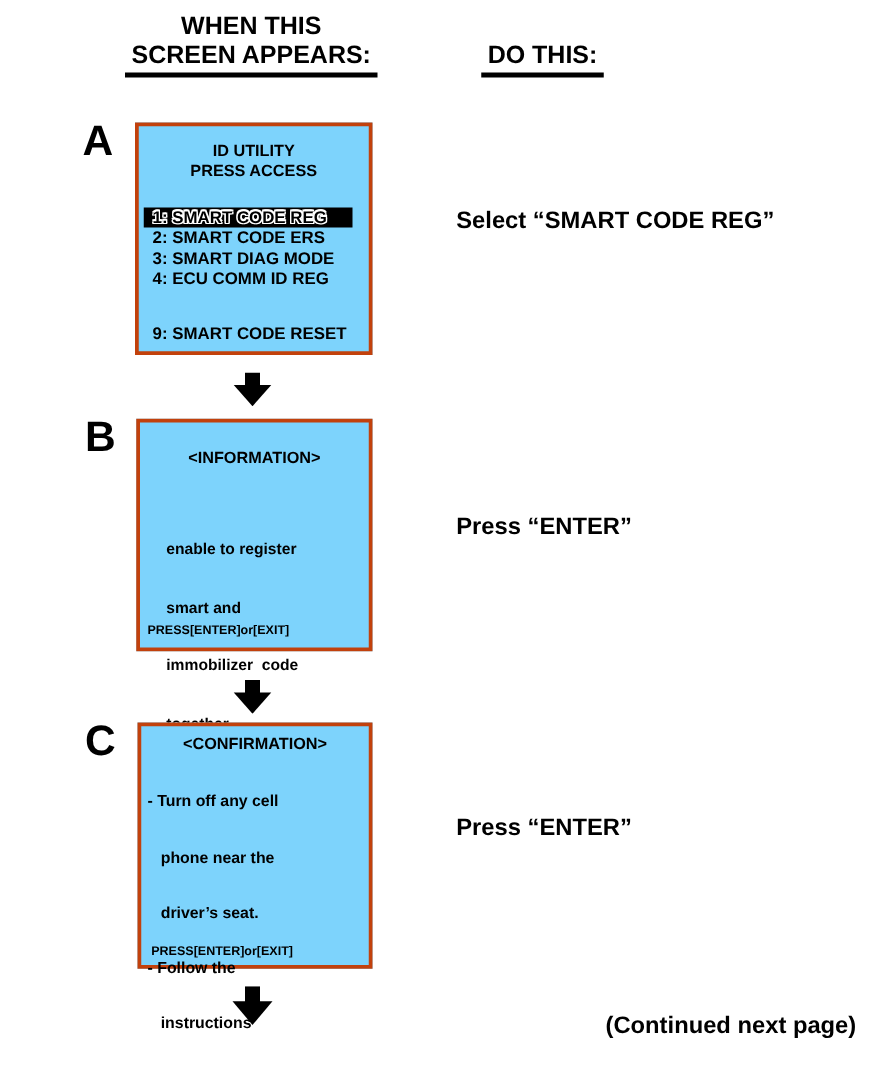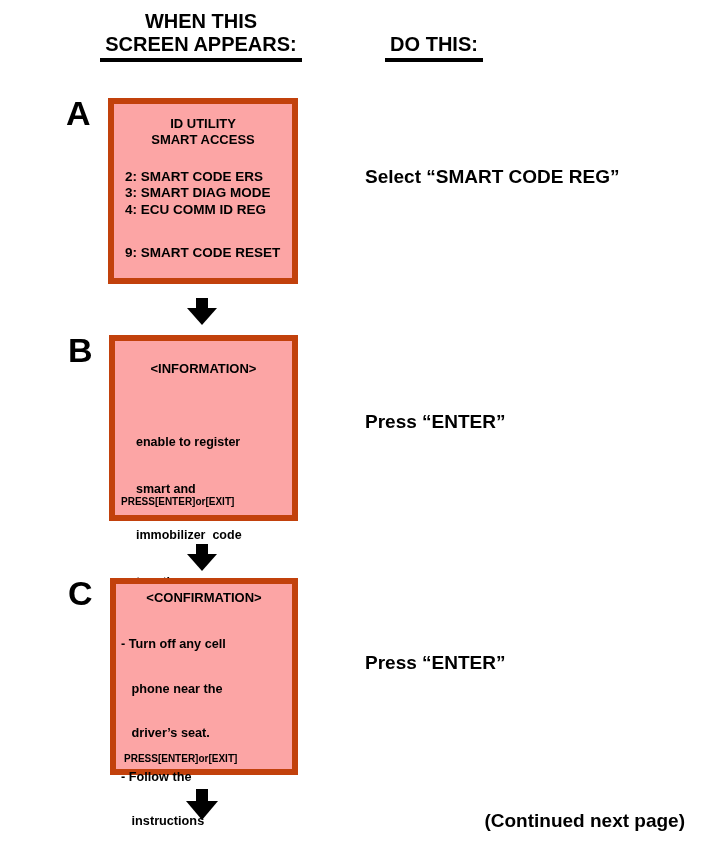--- a/index.html
+++ b/index.html
@@ -18,22 +18,22 @@
     text-align:center;
     font-size:20px;
     line-height:23px;
     border-bottom:4px solid #000;
     padding-bottom:2px;
     white-space:nowrap;
   }
   .step-label { font-size:34px; line-height:1; letter-spacing:0.5px; }
   .device-box {
     position:absolute;
-    background:#fca5a5;
-    border:6px solid #c2410c;
+    background:#7dd3fc;
+    border:3px solid #c2410c;
   }
   .screen-title { text-align:center; font-size:13px; line-height:16px; white-space:nowrap; }
   .menu { margin-top:21px; }
   .menu-row {
     font-size:13.5px;
     line-height:16.4px;
     padding-left:7px;
     margin-left:4px;
     width:167px;
     white-space:nowrap;
@@ -64,23 +64,24 @@
     <div>WHEN THIS</div>
     <div>SCREEN APPEARS:</div>
   </div>
   <div class="abs col-header" style="left:385px; top:33px; width:98px;">DO THIS:</div>
 
   <div class="abs step-label" style="left:66px; top:96px;">A</div>
 
   <div class="device-box" style="left:108px; top:98px; width:190px; height:186px;">
     <div class="screen-title" style="padding-top:12px;">
       <div>ID UTILITY</div>
-      <div>SMART ACCESS</div>
+      <div>PRESS ACCESS</div>
     </div>
     <div class="menu">
+      <div class="menu-row selected">1: SMART CODE REG</div>
       <div class="menu-row">2: SMART CODE ERS</div>
       <div class="menu-row">3: SMART DIAG MODE</div>
       <div class="menu-row">4: ECU COMM ID REG</div>
       <div class="menu-row gap">9: SMART CODE RESET</div>
     </div>
   </div>
 
   <div class="abs instruction" style="left:365px; top:166px;">Select “SMART CODE REG”</div>
 
   <svg class="arrow" style="left:186px; top:298px;" width="32" height="27" viewBox="0 0 32 27">

